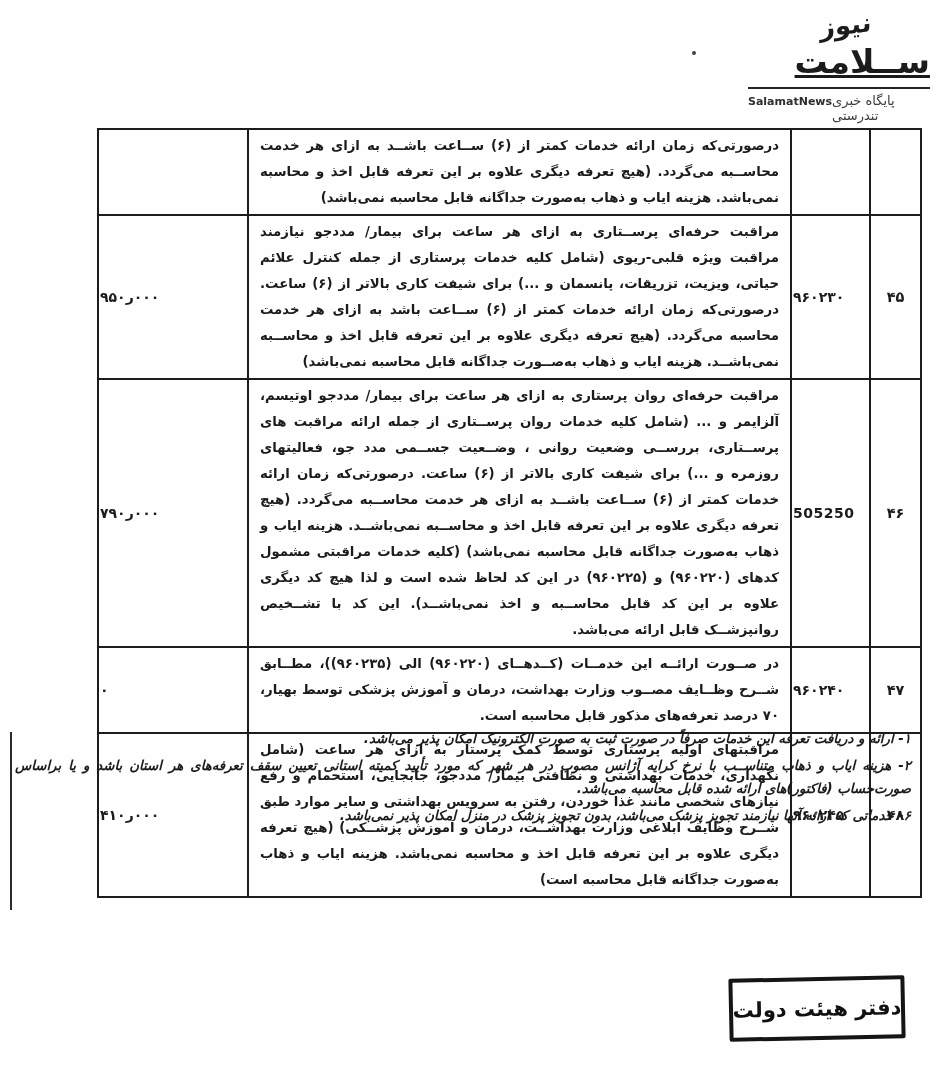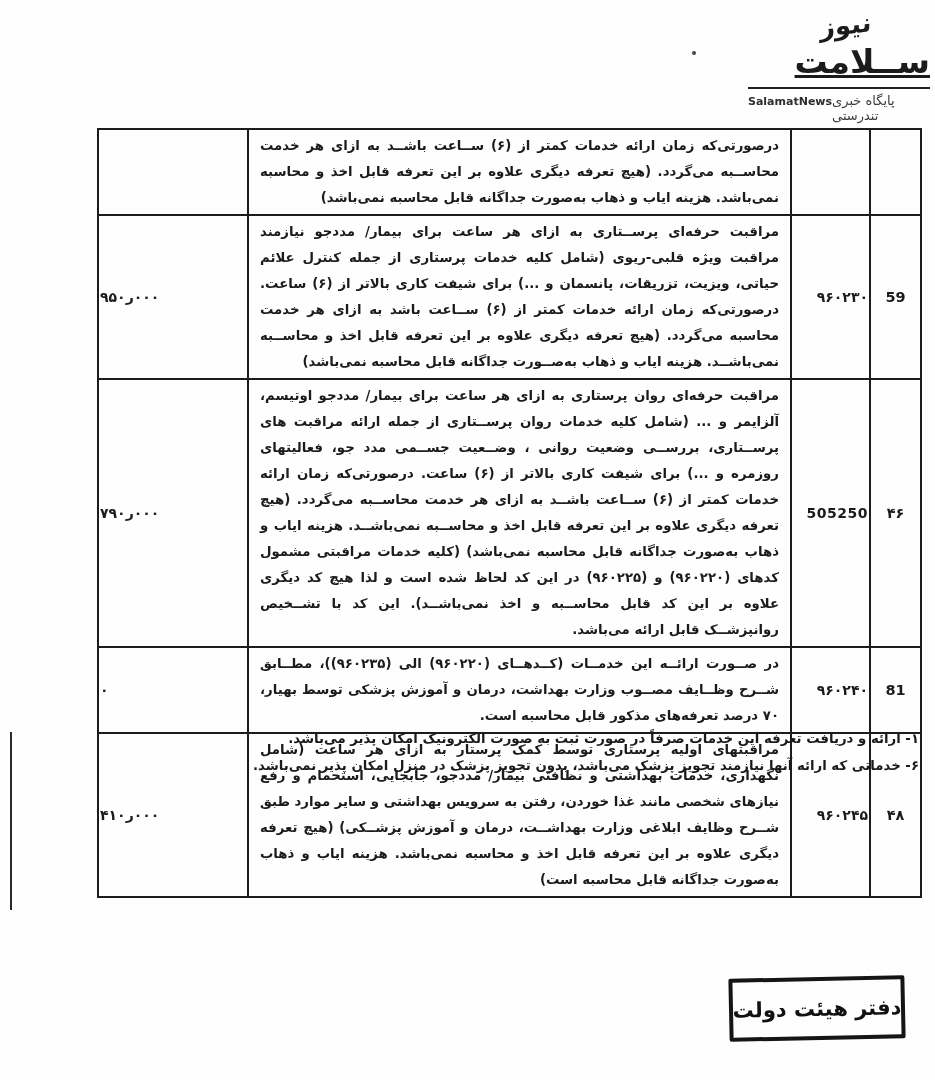--- a/index.html
+++ b/index.html
@@ -26,26 +26,26 @@
   .artifact-dot{position:absolute;left:692px;top:51px;width:4px;height:4px;border-radius:50%;background:#444;}
   
   table.tariff-table{
     position:absolute;top:128px;left:65px;width:823px;
     border-collapse:collapse;table-layout:fixed;direction:rtl;margin-left:32px;
   }
   .tariff-table td{
     border:2px solid #1c1c1c;font-weight:bold;vertical-align:middle;overflow:hidden;
   }
   td.c-no{text-align:center;font-size:14.5px;}
-  td.c-code{text-align:right;font-size:14px;letter-spacing:.5px;}
+  td.c-code{text-align:left;font-size:14px;letter-spacing:.5px;}
   td.c-desc{text-align:justify;font-size:13.3px;line-height:26px;padding:3px 11px;}
   td.c-tariff{text-align:left;font-size:14px;}
   .num{direction:ltr;unicode-bidi:bidi-override;}
   
-  .notes{position:absolute;top:727px;left:15px;right:16px;direction:rtl;}
+  .notes{position:absolute;top:727px;left:15px;right:24px;direction:rtl;font-style:italic;}
   .notes p{
     margin:0 0 4px 0;font-size:13.3px;font-weight:bold;line-height:23px;
     text-align:justify;color:#1b1b1b;
   }
   .margin-line{position:absolute;left:10px;top:732px;width:2px;height:178px;background:#2a2a2a;}
   
   .stamp{
     position:absolute;top:977px;left:729px;width:168px;height:55px;
     border:4px solid #151515;border-radius:2px;
     display:flex;align-items:center;justify-content:center;
@@ -79,48 +79,49 @@
         <col style="width:150px">
     </colgroup>
     <tbody>
       <tr style="height:80px">
         <td class="c-no"></td>
         <td class="c-code"></td>
         <td class="c-desc">درصورتی‌که زمان ارائه خدمات کمتر از (۶) ســاعت باشــد به ازای هر خدمت محاســبه می‌گردد. (هیچ تعرفه دیگری علاوه بر این تعرفه قابل اخذ و محاسبه نمی‌باشد. هزینه ایاب و ذهاب به‌صورت جداگانه قابل محاسبه نمی‌باشد)</td>
         <td class="c-tariff"><span class="num"></span></td>
       </tr>
       <tr style="height:137px">
-        <td class="c-no">59</td>
+        <td class="c-no">۴۵</td>
         <td class="c-code">۹۶۰۲۳۰</td>
         <td class="c-desc">مراقبت حرفه‌ای پرســتاری به ازای هر ساعت برای بیمار/ مددجو نیازمند مراقبت ویژه قلبی-ریوی (شامل کلیه خدمات پرستاری از جمله کنترل علائم حیاتی، ویزیت، تزریقات، پانسمان و ...) برای شیفت کاری بالاتر از (۶) ساعت. درصورتی‌که زمان ارائه خدمات کمتر از (۶) ســاعت باشد به ازای هر خدمت محاسبه می‌گردد. (هیچ تعرفه دیگری علاوه بر این تعرفه قابل اخذ و محاســبه نمی‌باشــد. هزینه ایاب و ذهاب به‌صــورت جداگانه قابل محاسبه نمی‌باشد)</td>
         <td class="c-tariff"><span class="num">۹۵۰ر۰۰۰</span></td>
       </tr>
       <tr style="height:210px">
         <td class="c-no">۴۶</td>
         <td class="c-code">505250</td>
         <td class="c-desc">مراقبت حرفه‌ای روان پرستاری به ازای هر ساعت برای بیمار/ مددجو اوتیسم، آلزایمر و ... (شامل کلیه خدمات روان پرســتاری از جمله ارائه مراقبت های پرســتاری، بررســی وضعیت روانی ، وضــعیت جســمی مدد جو، فعالیتهای روزمره و ...) برای شیفت کاری بالاتر از (۶) ساعت. درصورتی‌که زمان ارائه خدمات کمتر از (۶) ســاعت باشــد به ازای هر خدمت محاســبه می‌گردد. (هیچ تعرفه دیگری علاوه بر این تعرفه قابل اخذ و محاســبه نمی‌باشــد. هزینه ایاب و ذهاب به‌صورت جداگانه قابل محاسبه نمی‌باشد) (کلیه خدمات مراقبتی مشمول کدهای (۹۶۰۲۲۰) و (۹۶۰۲۲۵) در این کد لحاظ شده است و لذا هیچ کد دیگری علاوه بر این کد قابل محاســبه و اخذ نمی‌باشــد). این کد با تشــخیص روانپزشــک قابل ارائه می‌باشد.</td>
         <td class="c-tariff"><span class="num">۷۹۰ر۰۰۰</span></td>
       </tr>
       <tr style="height:62px">
-        <td class="c-no">81</td>
+        <td class="c-no">۴۷</td>
         <td class="c-code">۹۶۰۲۴۰</td>
         <td class="c-desc">در صــورت ارائــه این خدمــات (کــدهــای (۹۶۰۲۲۰) الی (۹۶۰۲۳۵))، مطــابق شــرح وظــایف مصــوب وزارت بهداشت، درمان و آموزش پزشکی توسط بهیار، ۷۰ درصد تعرفه‌های مذکور قابل محاسبه است.</td>
         <td class="c-tariff"><span class="num">۰</span></td>
       </tr>
       <tr style="height:105px">
         <td class="c-no">۴۸</td>
         <td class="c-code">۹۶۰۲۴۵</td>
         <td class="c-desc">مراقبتهای اولیه پرستاری توسط کمک پرستار به ازای هر ساعت (شامل نگهداری، خدمات بهداشتی و نظافتی بیمار/ مددجو، جابجایی، استحمام و رفع نیازهای شخصی مانند غذا خوردن، رفتن به سرویس بهداشتی و سایر موارد طبق شــرح وظایف ابلاغی وزارت بهداشــت، درمان و آموزش پزشــکی) (هیچ تعرفه دیگری علاوه بر این تعرفه قابل اخذ و محاسبه نمی‌باشد. هزینه ایاب و ذهاب به‌صورت جداگانه قابل محاسبه است)</td>
         <td class="c-tariff"><span class="num">۴۱۰ر۰۰۰</span></td>
       </tr>
     </tbody>
   </table>
 
   <section class="notes">
     <p>۱- ارائه و دریافت تعرفه این خدمات صرفاً در صورت ثبت به صورت الکترونیک امکان پذیر می‌باشد.</p>
+    <p>۲- هزینه ایاب و ذهاب متناســب با نرخ کرایه آژانس مصوب در هر شهر که مورد تأیید کمیته استانی تعیین سقف تعرفه‌های هر استان باشد و یا براساس صورت‌حساب (فاکتور)های ارائه شده قابل محاسبه می‌باشد.</p>
     <p>۶- خدماتی که ارائه آنها نیازمند تجویز پزشک می‌باشد، بدون تجویز پزشک در منزل امکان پذیر نمی‌باشد.</p>
   </section>
   <div class="margin-line"></div>
 
   <div class="stamp">
     <span>دفتر هیئت دولت</span>
   </div>
 
 </div>
 

